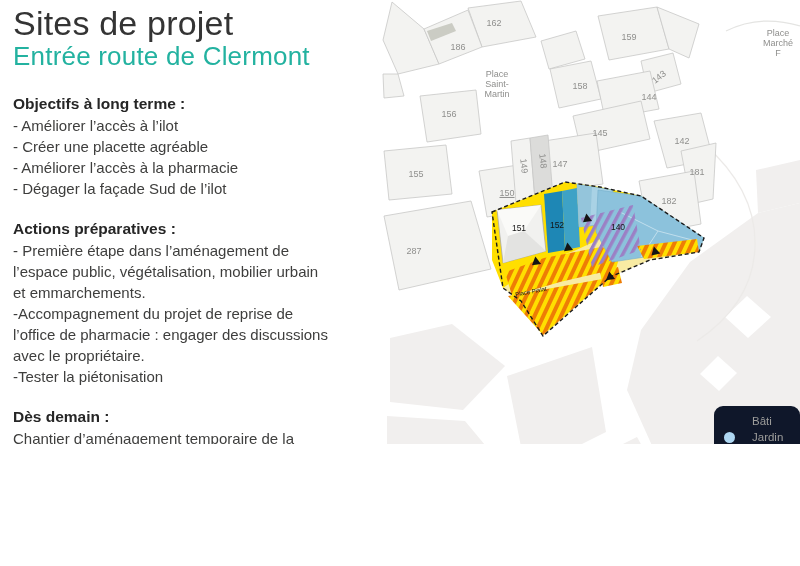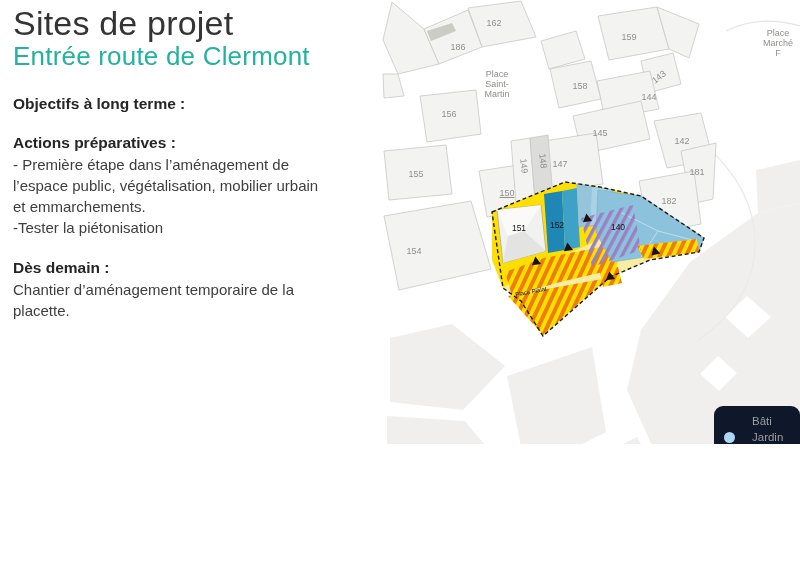--- a/index.html
+++ b/index.html
@@ -39,27 +39,36 @@
 
 <div class="slide">
 
   <div class="left-panel">
     <h1 class="title">Sites de projet</h1>
     <h2 class="subtitle">Entrée route de Clermont</h2>
 
     <div class="content">
       <section>
         <h3>Objectifs à long terme :</h3>
+        <div>
+            <p>- Améliorer l’accès à l’ilot</p>
+            <p>- Créer une placette agréable</p>
+            <p>- Améliorer l’accès à la pharmacie</p>
+            <p>- Dégager la façade Sud de l’ilot</p>
+          </div>
       </section>
       <section>
         <h3>Actions préparatives :</h3>
         <div>
             <p>- Première étape dans l’aménagement  de
 l’espace public, végétalisation, mobilier urbain
 et emmarchements.</p>
+            <p>-Accompagnement du projet de reprise de
+l’office de pharmacie : engager des discussions
+avec le propriétaire.</p>
             <p>-Tester la piétonisation</p>
           </div>
       </section>
       <section>
         <h3>Dès demain :</h3>
         <div>
             <p>Chantier d’aménagement temporaire de la
 placette.</p>
           </div>
       </section>
@@ -186,21 +195,21 @@
         <span class="map-label" style="left: 220px; top: 133px;">145</span>
         <span class="map-label" style="left: 302px; top: 141px;">142</span>
         <span class="map-label" style="left: 317px; top: 172px;">181</span>
         <span class="map-label" style="left: 289px; top: 201px;">182</span>
         <span class="map-label" style="left: 69px; top: 114px;">156</span>
         <span class="map-label" style="left: 36px; top: 174px;">155</span>
         <span class="map-label" style="left: 127px; top: 193px; text-decoration: underline;">150</span>
         <span class="map-label" style="left: 180px; top: 164px; text-align: right;">147</span>
         <span class="map-label" style="left: 144px; top: 166px; transform: translate(-50%, -50%) rotate(83deg);">149</span>
         <span class="map-label" style="left: 163px; top: 161px; transform: translate(-50%, -50%) rotate(83deg);">148</span>
-        <span class="map-label" style="left: 34px; top: 251px;">154</span>
+        <span class="map-label" style="left: 34px; top: 251px;">287</span>
         <span class="map-label dark" style="left: 139px; top: 229px;">151</span>
         <span class="map-label dark" style="left: 177px; top: 226px;">152</span>
         <span class="map-label dark" style="left: 238px; top: 228px;">140</span>
         <span class="map-label" style="left: 117px; top: 84px; font-size: 9px;">Place
 Saint-
 Martin</span>
         <span class="map-label" style="left: 398px; top: 43px; font-size: 9px;">Place
 Marché F</span>
         <span class="map-label dark" style="left: 151px; top: 292px; font-size: 6px; transform: translate(-50%, -50%) rotate(-11deg);">Place Pialat</span>
       </div>

